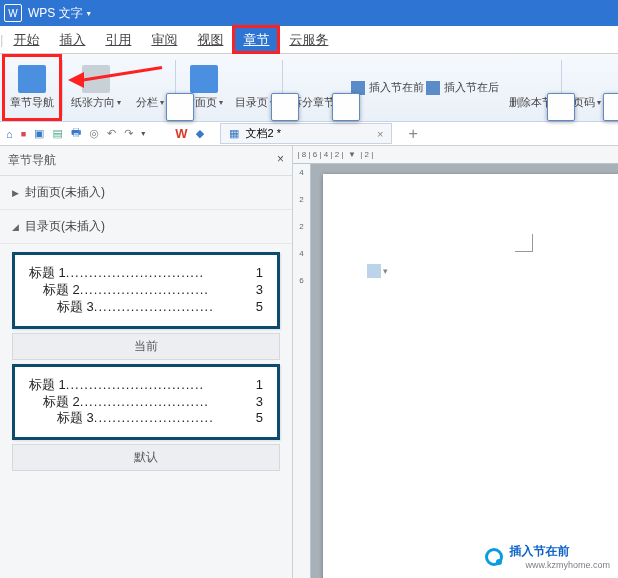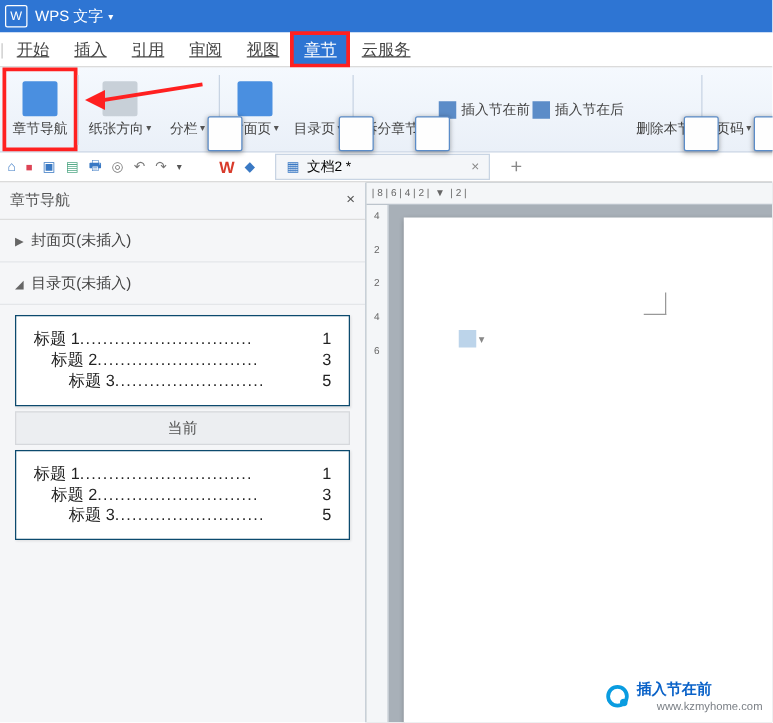--- a/index.html
+++ b/index.html
@@ -38,21 +38,21 @@
 .qat .doc-tab { margin-left: 8px; background: #f4f6f9; border: 1px solid #c8d4e3; padding: 2px 8px; display: flex; align-items: center; gap: 6px; }
 
 .main { display: flex; height: calc(578px - 26px - 28px - 68px - 24px); }
 
 .nav-panel { width: 293px; background: #f5f6f8; border-right: 1px solid #c8d0d8; display: flex; flex-direction: column; font-size: 12px; }
 .nav-panel .nav-title { padding: 6px 8px; color: #555; border-bottom: 1px solid #ddd; display: flex; justify-content: space-between; }
 .nav-panel .nav-item { padding: 8px 12px; border-bottom: 1px solid #e4e6e9; color: #444; display: flex; align-items: center; gap: 6px; }
 .nav-panel .nav-item .tri { font-size: 9px; color: #666; }
 .nav-panel .section { margin: 4px 12px 0; }
 .nav-panel .sec-h { background: #eceef1; text-align: center; padding: 4px; color: #555; border: 1px solid #d6d8dc; }
-.nav-panel .preview { background: #fff; margin: 4px 0; border: 1px solid #0c4a6e; box-shadow: 1px 1px 2px rgba(0,0,0,.1); padding: 10px 14px; font-family: SimSun, serif; font-size: 13px; color: #222; line-height: 1.3; }
+.nav-panel .preview { background: #fff; margin: 4px 0; border: 3px solid #0c4a6e; box-shadow: 1px 1px 2px rgba(0,0,0,.1); padding: 10px 14px; font-family: SimSun, serif; font-size: 13px; color: #222; line-height: 1.3; }
 .nav-panel .preview .row { display: flex; white-space: nowrap; overflow: hidden; }
 .nav-panel .preview .lvl1 { }
 .nav-panel .preview .lvl2 { padding-left: 14px; }
 .nav-panel .preview .lvl3 { padding-left: 28px; justify-content: space-between; }
 .nav-panel .preview .dots { flex: 1; overflow: hidden; letter-spacing: 1px; }
 
 .canvas { flex: 1; background: #a8b0b8; position: relative; overflow: hidden; }
 .ruler-h { position: absolute; left: 0; right: 0; top: 0; height: 18px; background: #f4f6f8; border-bottom: 1px solid #bcc4cc; font-size: 8px; color: #666; display:flex; align-items:center; overflow:hidden; }
 .ruler-v { position: absolute; left: 0; top: 18px; bottom: 0; width: 18px; background: #f4f6f8; border-right: 1px solid #bcc4cc; font-size: 8px; color: #666; display:flex; flex-direction:column; align-items:center; padding-top:4px; gap: 18px; }
 .page { position: absolute; left: 30px; top: 28px; width: 400px; height: 500px; background: #fff; box-shadow: 0 1px 4px rgba(0,0,0,.35); }
@@ -224,20 +224,21 @@
             <span>标题 2</span>
             <span class="dots">............................</span>
             <span>3</span>
           </div>
         <div class="row lvl3">
             <span>标题 3</span>
             <span class="dots">..........................</span>
             <span>5</span>
           </div>
       </div>
+      <div class="sec-h">默认</div>
     </div>
   </div>
 
   <div class="canvas">
     <div class="ruler-h">
       &nbsp;&nbsp;|&nbsp;<span>8</span>&nbsp;|&nbsp;<span>6</span>&nbsp;|&nbsp;<span>4</span>&nbsp;|&nbsp;<span>2</span>&nbsp;|&nbsp;&nbsp;▼&nbsp;&nbsp;|&nbsp;<span>2</span>&nbsp;|
     </div>
     <div class="ruler-v">
       <span>4</span>
       <span>2</span>

